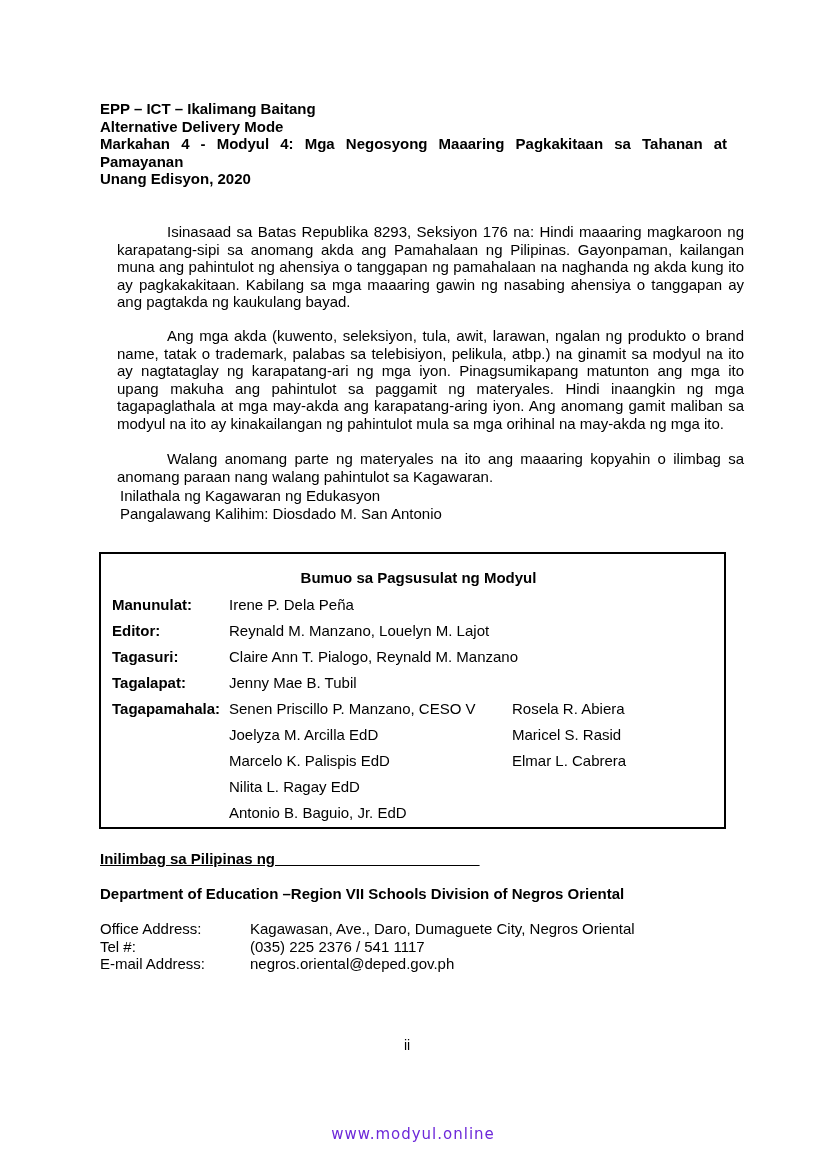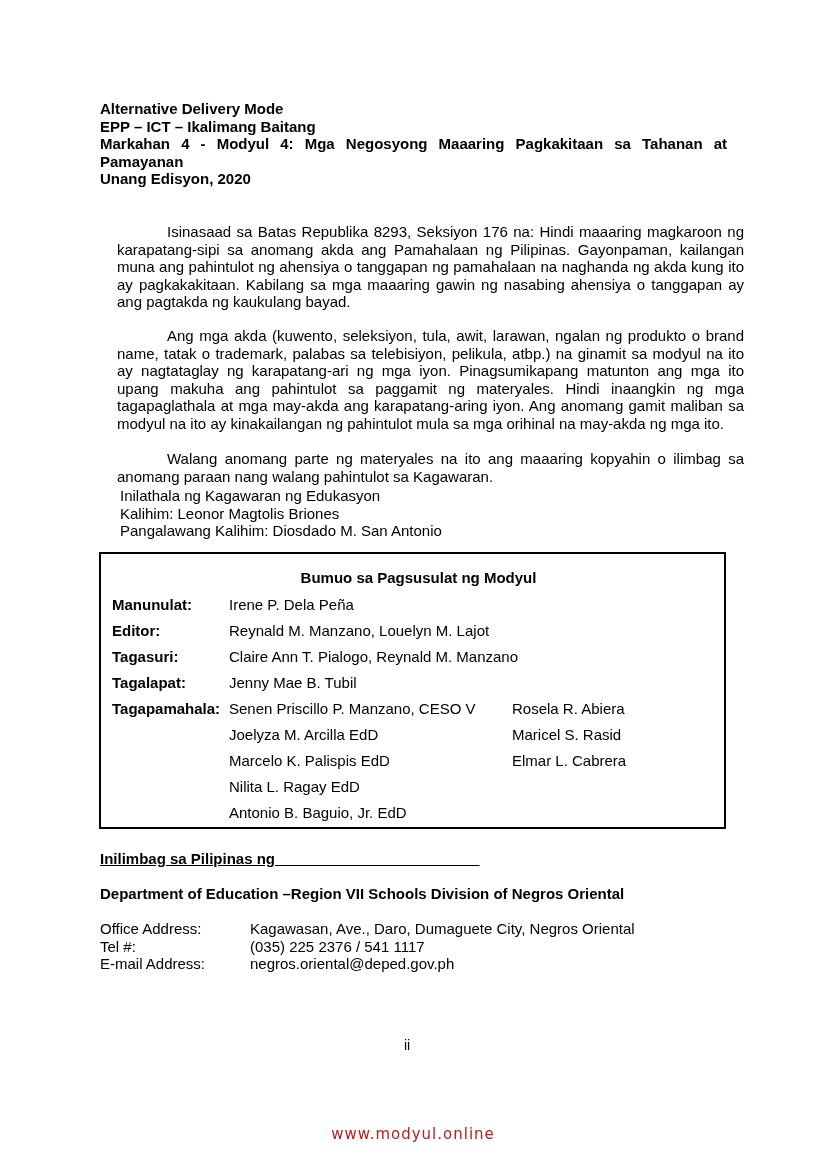--- a/index.html
+++ b/index.html
@@ -117,47 +117,46 @@
       text-align: center;
       font-size: 14px;
     }
     .watermark {
       position: absolute;
       top: 1125px;
       left: 0;
       width: 826px;
       text-align: center;
       font-size: 15px;
-      color: #b91c1c;
+      color: #6d28d9;
       letter-spacing: 1px;
       font-family: "DejaVu Sans", sans-serif;
     }
   </style>
 </head>
 <body>
 
 <div class="page">
 
   <div class="header-block">
+    <div>EPP – ICT – Ikalimang Baitang</div>
     <div>Alternative Delivery Mode</div>
-    <div>EPP – ICT – Ikalimang Baitang</div>
     <div class="justify">Markahan 4 - Modyul 4: Mga Negosyong Maaaring Pagkakitaan sa Tahanan at</div>
     <div>Pamayanan</div>
     <div>Unang Edisyon, 2020</div>
   </div>
 
   <p class="para p1"><span class="indent"></span><span>Isinasaad sa Batas Republika 8293, Seksiyon 176 na: Hindi maaaring magkaroon ng karapatang-sipi sa anomang akda ang Pamahalaan ng Pilipinas. Gayonpaman, kailangan muna ang pahintulot ng ahensiya o tanggapan ng pamahalaan na naghanda ng akda kung ito ay pagkakakitaan. Kabilang sa mga maaaring gawin ng nasabing ahensiya o tanggapan ay ang pagtakda ng kaukulang bayad.</span></p>
 
   <p class="para p2"><span class="indent"></span><span>Ang mga akda (kuwento, seleksiyon, tula, awit, larawan, ngalan ng produkto o brand name, tatak o trademark, palabas sa telebisiyon, pelikula, atbp.) na ginamit sa modyul na ito ay nagtataglay ng karapatang-ari ng mga iyon. Pinagsumikapang matunton ang mga ito upang makuha ang pahintulot sa paggamit ng materyales. Hindi inaangkin ng mga tagapaglathala at mga may-akda ang karapatang-aring iyon. Ang anomang gamit maliban sa modyul na ito ay kinakailangan ng pahintulot mula sa mga orihinal na may-akda ng mga ito.</span></p>
 
   <p class="para p3"><span class="indent"></span><span>Walang anomang parte ng materyales na ito ang maaaring kopyahin o ilimbag sa anomang paraan nang walang pahintulot sa Kagawaran.</span></p>
 
   <div class="pub-block">
     <div>Inilathala ng Kagawaran ng Edukasyon</div>
-    <div>Kalihim: Leonor Magtolis Briones</div>
     <div>Pangalawang Kalihim: Diosdado M. San Antonio</div>
   </div>
 
   <div class="credits-box">
     <div class="credits-title">Bumuo sa Pagsusulat ng Modyul</div>
     <div id="credit-rows">
         <div class="credit-row" style="top: 41px;">
           <span class="credit-label">Manunulat:</span>
           <span class="credit-value">Irene P. Dela Peña</span>
           <span class="credit-value2"></span>

